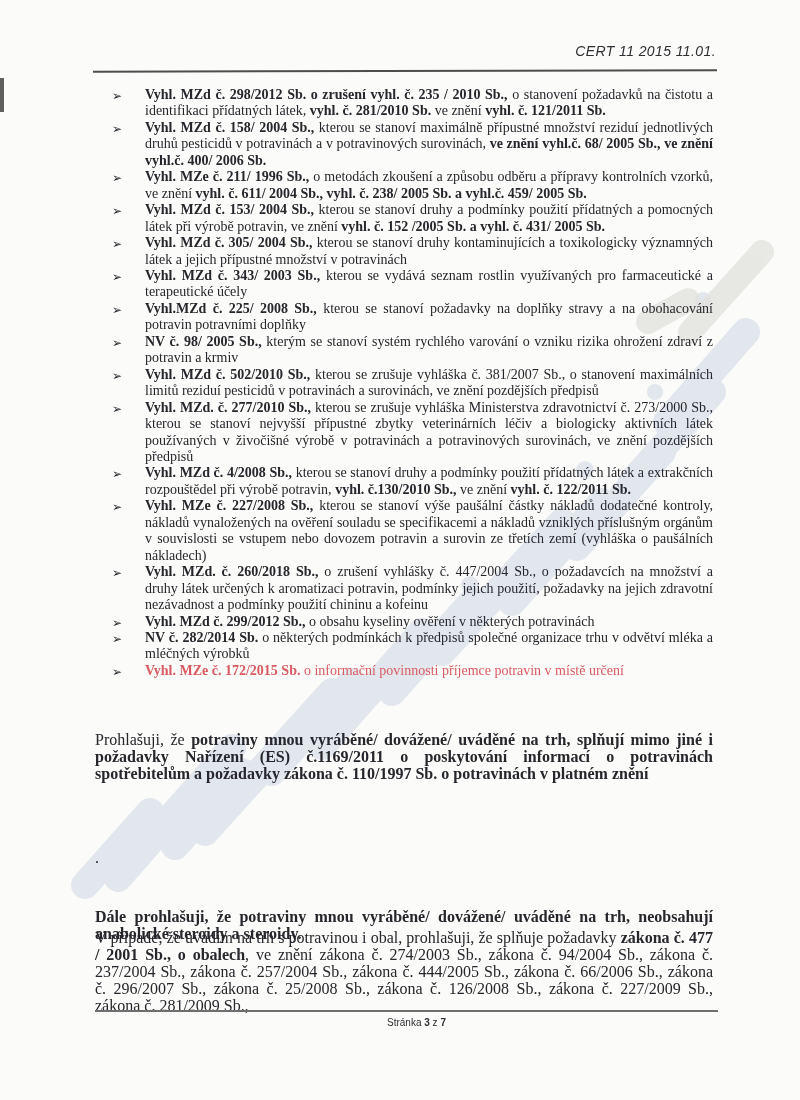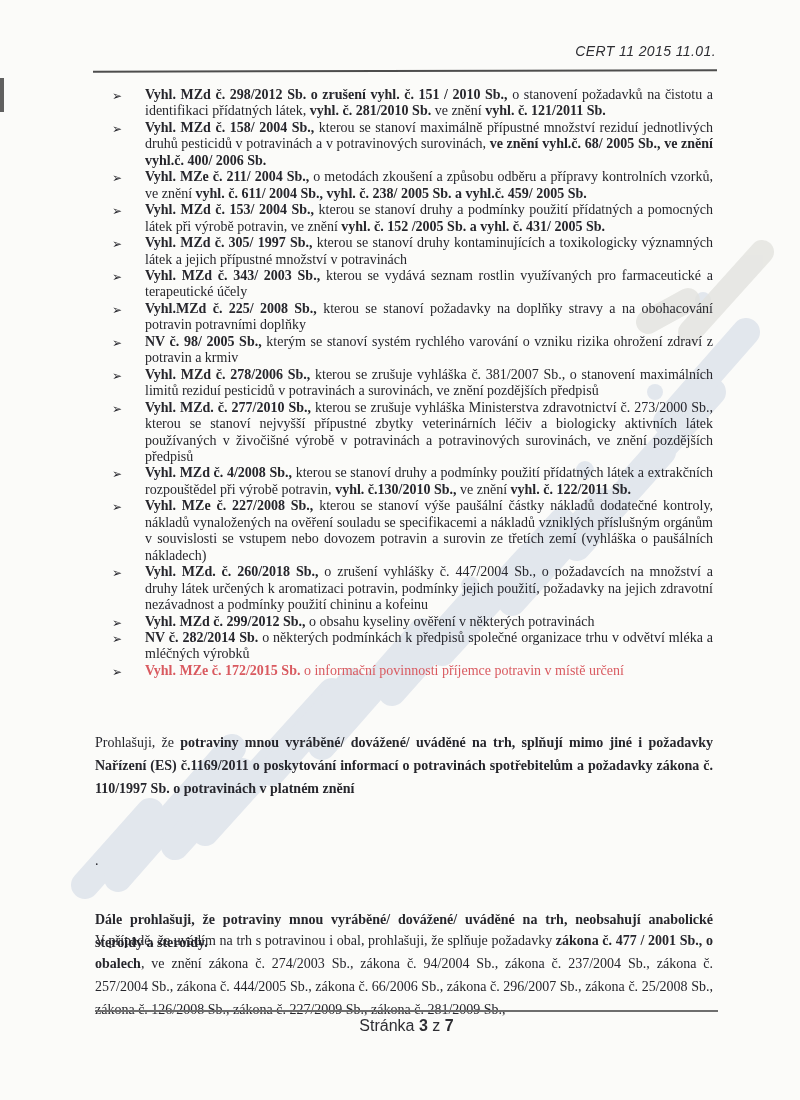--- a/index.html
+++ b/index.html
@@ -34,37 +34,37 @@
   .reg-list .marker {
     position:absolute; left:17px; top:1px;
     font-size:12px; color:#26262c; font-family:"DejaVu Sans", sans-serif;
   }
   .b { font-weight:bold; }
   li.red { color:#d95a60; }
   li.red .marker { color:#26262c; }
 
   .para {
     position:absolute; left:95px; width:618px;
-    font-size:14px; line-height:23px; text-align:justify;
+    font-size:16px; line-height:17px; text-align:justify;
   }
   #p1 { top:731px; }
   #p2 { top:799px; }
   #pdot { top:849px; }
   #p3 { top:864px;margin-top:44px; }
   #p4 { top:929px; }
 
   .footer-rule {
     position:absolute; top:1010px; left:95px; width:623px; height:1.5px;
     background:#6e6e6e;
   }
   .footer-text {
-    position:absolute; top:1017px; left:95px; width:623px;
+    position:absolute; top:1017px; left:105px; width:623px;
     text-align:center;
     font-family:"Liberation Sans", sans-serif;
-    font-size:16px; color:#2e2e33;
+    font-size:10px; color:#2e2e33;
   }
 </style>
 </head>
 <body>
 
 <div class="page">
 
   <svg class="watermark" width="800" height="1100" viewBox="0 0 800 1100">
     <g stroke="#cfd7e4" stroke-width="28" stroke-linecap="round" fill="none" opacity="0.55">
       <path d="M85 885 L150 812"></path>
@@ -91,29 +91,29 @@
       <path d="M648 322 L688 300"></path>
     </g>
   </svg>
 
   <div class="scan-strip"></div>
 
   <div class="header-text">CERT 11 2015 11.01.</div>
   <div class="header-rule"></div>
 
   <ul class="reg-list">
-      <li><span class="marker">➢</span><span class="b">Vyhl. MZd č. 298/2012 Sb. o zrušení vyhl. č. 151 / 2010 Sb.,</span><span> o stanovení požadavků na čistotu a identifikaci přídatných látek, </span><span class="b">vyhl. č.  281/2010 Sb.</span><span> ve znění </span><span class="b">vyhl. č. 121/2011 Sb.</span></li>
+      <li><span class="marker">➢</span><span class="b">Vyhl. MZd č. 298/2012 Sb. o zrušení vyhl. č. 235 / 2010 Sb.,</span><span> o stanovení požadavků na čistotu a identifikaci přídatných látek, </span><span class="b">vyhl. č.  281/2010 Sb.</span><span> ve znění </span><span class="b">vyhl. č. 121/2011 Sb.</span></li>
       <li><span class="marker">➢</span><span class="b">Vyhl. MZd č. 158/ 2004 Sb.,</span><span> kterou se stanoví maximálně přípustné množství reziduí jednotlivých druhů pesticidů v potravinách a v potravinových surovinách, </span><span class="b">ve znění vyhl.č. 68/ 2005 Sb., ve znění vyhl.č. 400/ 2006 Sb.</span></li>
-      <li><span class="marker">➢</span><span class="b">Vyhl. MZe č. 211/ 2004 Sb.,</span><span> o metodách zkoušení a způsobu odběru a přípravy kontrolních vzorků, ve znění </span><span class="b">vyhl. č. 611/ 2004 Sb., vyhl. č. 238/ 2005 Sb. a vyhl.č. 459/ 2005 Sb.</span></li>
+      <li><span class="marker">➢</span><span class="b">Vyhl. MZe č. 211/ 1996 Sb.,</span><span> o metodách zkoušení a způsobu odběru a přípravy kontrolních vzorků, ve znění </span><span class="b">vyhl. č. 611/ 2004 Sb., vyhl. č. 238/ 2005 Sb. a vyhl.č. 459/ 2005 Sb.</span></li>
       <li><span class="marker">➢</span><span class="b">Vyhl. MZd č. 153/ 2004 Sb.,</span><span> kterou se stanoví druhy a podmínky použití přídatných a pomocných látek při výrobě potravin, ve znění </span><span class="b">vyhl. č. 152 /2005 Sb. a vyhl. č. 431/ 2005 Sb.</span></li>
-      <li><span class="marker">➢</span><span class="b">Vyhl. MZd č. 305/ 1997 Sb.,</span><span> kterou se stanoví druhy kontaminujících a toxikologicky významných látek a jejich přípustné množství v potravinách</span></li>
+      <li><span class="marker">➢</span><span class="b">Vyhl. MZd č. 305/ 2004 Sb.,</span><span> kterou se stanoví druhy kontaminujících a toxikologicky významných látek a jejich přípustné množství v potravinách</span></li>
       <li><span class="marker">➢</span><span class="b">Vyhl. MZd č. 343/ 2003 Sb.,</span><span> kterou se vydává seznam rostlin využívaných pro farmaceutické a terapeutické účely</span></li>
       <li><span class="marker">➢</span><span class="b">Vyhl.MZd č. 225/ 2008 Sb.,</span><span> kterou se stanoví požadavky na doplňky stravy a na obohacování potravin potravními doplňky</span></li>
       <li><span class="marker">➢</span><span class="b">NV č. 98/ 2005 Sb.,</span><span> kterým se stanoví systém rychlého varování o vzniku rizika ohrožení zdraví z potravin a krmiv</span></li>
-      <li><span class="marker">➢</span><span class="b">Vyhl. MZd č. 278/2006 Sb.,</span><span> kterou se zrušuje vyhláška č. 381/2007 Sb., o stanovení maximálních limitů reziduí pesticidů v potravinách a surovinách, ve znění pozdějších předpisů</span></li>
+      <li><span class="marker">➢</span><span class="b">Vyhl. MZd č. 502/2010 Sb.,</span><span> kterou se zrušuje vyhláška č. 381/2007 Sb., o stanovení maximálních limitů reziduí pesticidů v potravinách a surovinách, ve znění pozdějších předpisů</span></li>
       <li><span class="marker">➢</span><span class="b">Vyhl. MZd. č. 277/2010 Sb.,</span><span> kterou se zrušuje vyhláška Ministerstva zdravotnictví č. 273/2000 Sb., kterou se stanoví nejvyšší přípustné zbytky veterinárních léčiv a biologicky aktivních látek používaných v živočišné výrobě v potravinách a potravinových surovinách, ve znění pozdějších předpisů</span></li>
       <li><span class="marker">➢</span><span class="b">Vyhl. MZd č. 4/2008 Sb.,</span><span> kterou se stanoví druhy a podmínky použití přídatných látek a extrakčních rozpouštědel při výrobě potravin, </span><span class="b">vyhl. č.130/2010 Sb.,</span><span> ve znění </span><span class="b">vyhl. č. 122/2011 Sb.</span></li>
       <li><span class="marker">➢</span><span class="b">Vyhl. MZe č. 227/2008 Sb.,</span><span> kterou se stanoví výše paušální částky nákladů dodatečné kontroly, nákladů vynaložených na ověření souladu se specifikacemi a nákladů vzniklých příslušným orgánům v souvislosti se vstupem nebo dovozem potravin a surovin ze třetích zemí (vyhláška o paušálních nákladech)</span></li>
       <li><span class="marker">➢</span><span class="b">Vyhl. MZd. č. 260/2018 Sb.,</span><span> o zrušení vyhlášky č. 447/2004 Sb., o požadavcích na množství a druhy látek určených k aromatizaci potravin, podmínky jejich použití, požadavky na jejich zdravotní nezávadnost a podmínky použití chininu a kofeinu</span></li>
       <li><span class="marker">➢</span><span class="b">Vyhl. MZd č. 299/2012 Sb.,</span><span> o obsahu kyseliny ověření v některých potravinách</span></li>
       <li><span class="marker">➢</span><span class="b">NV č. 282/2014 Sb.</span><span> o některých podmínkách k předpisů společné organizace trhu v odvětví mléka a mléčných výrobků</span></li>
       <li class="red"><span class="marker">➢</span><span class="b">Vyhl. MZe č. 172/2015 Sb.</span><span> o informační povinnosti příjemce potravin v místě určení</span></li>
     </ul>
 
   <div class="para" id="p1"><span>Prohlašuji, že </span><span class="b">potraviny mnou vyráběné/ dovážené/ uváděné na trh, splňují mimo jiné i požadavky Nařízení (ES) č.1169/2011 o poskytování informací o potravinách spotřebitelům a požadavky zákona č. 110/1997 Sb. o potravinách v platném znění</span></div>

